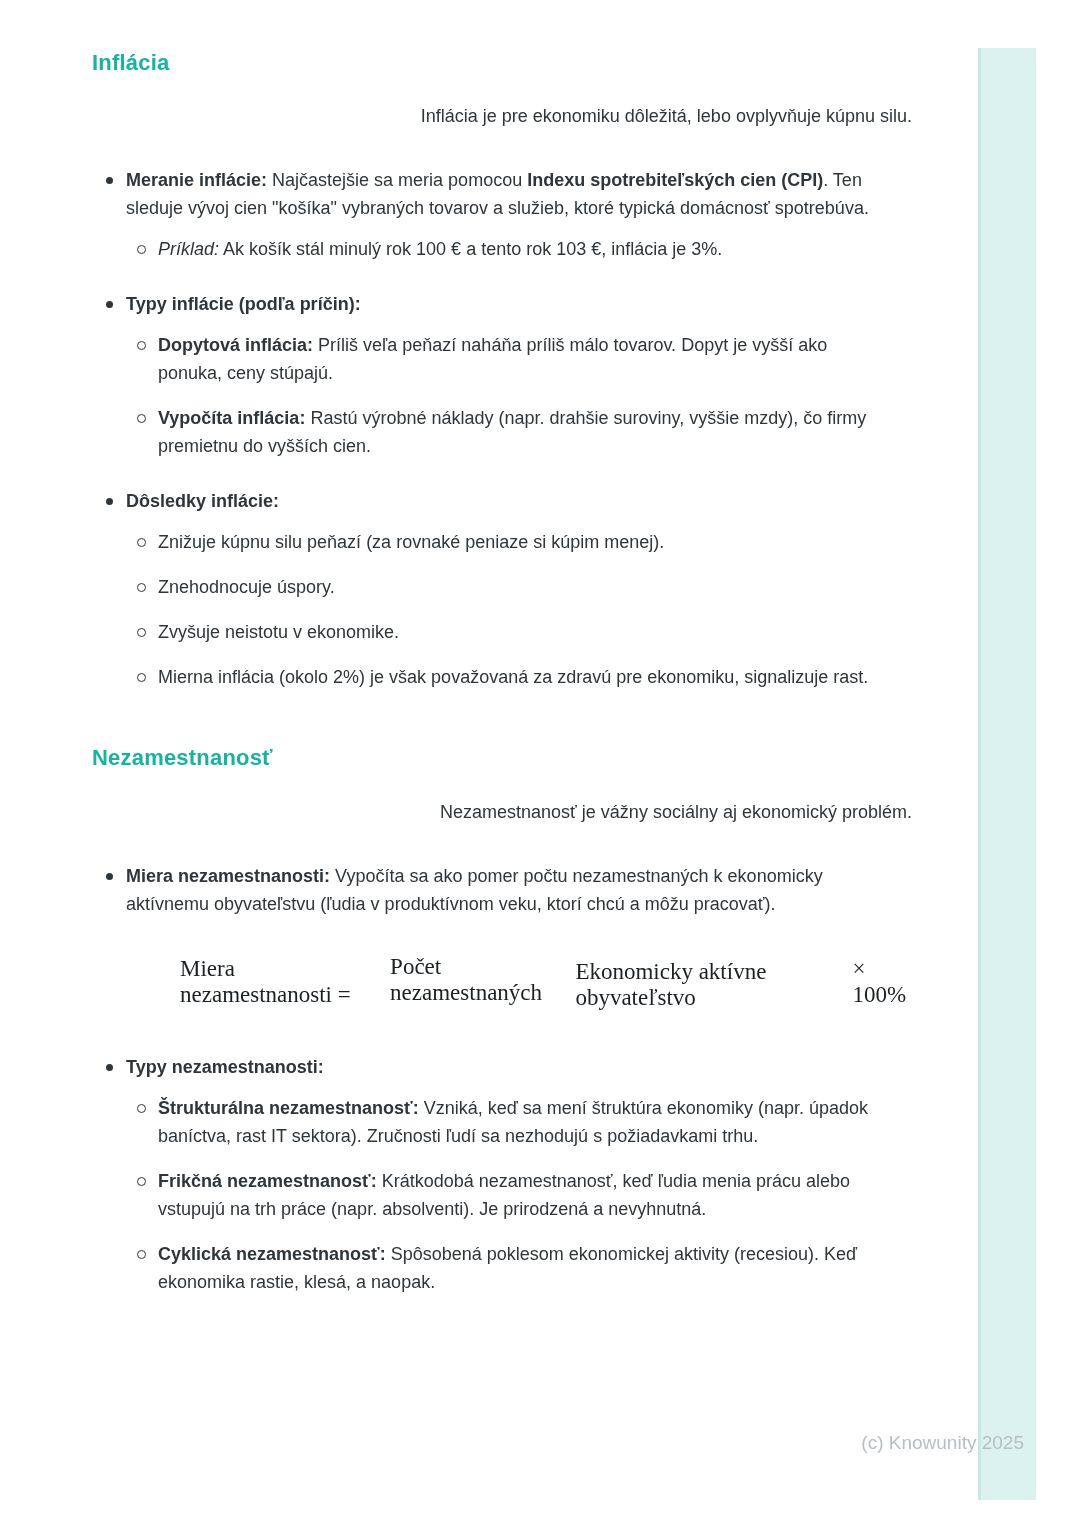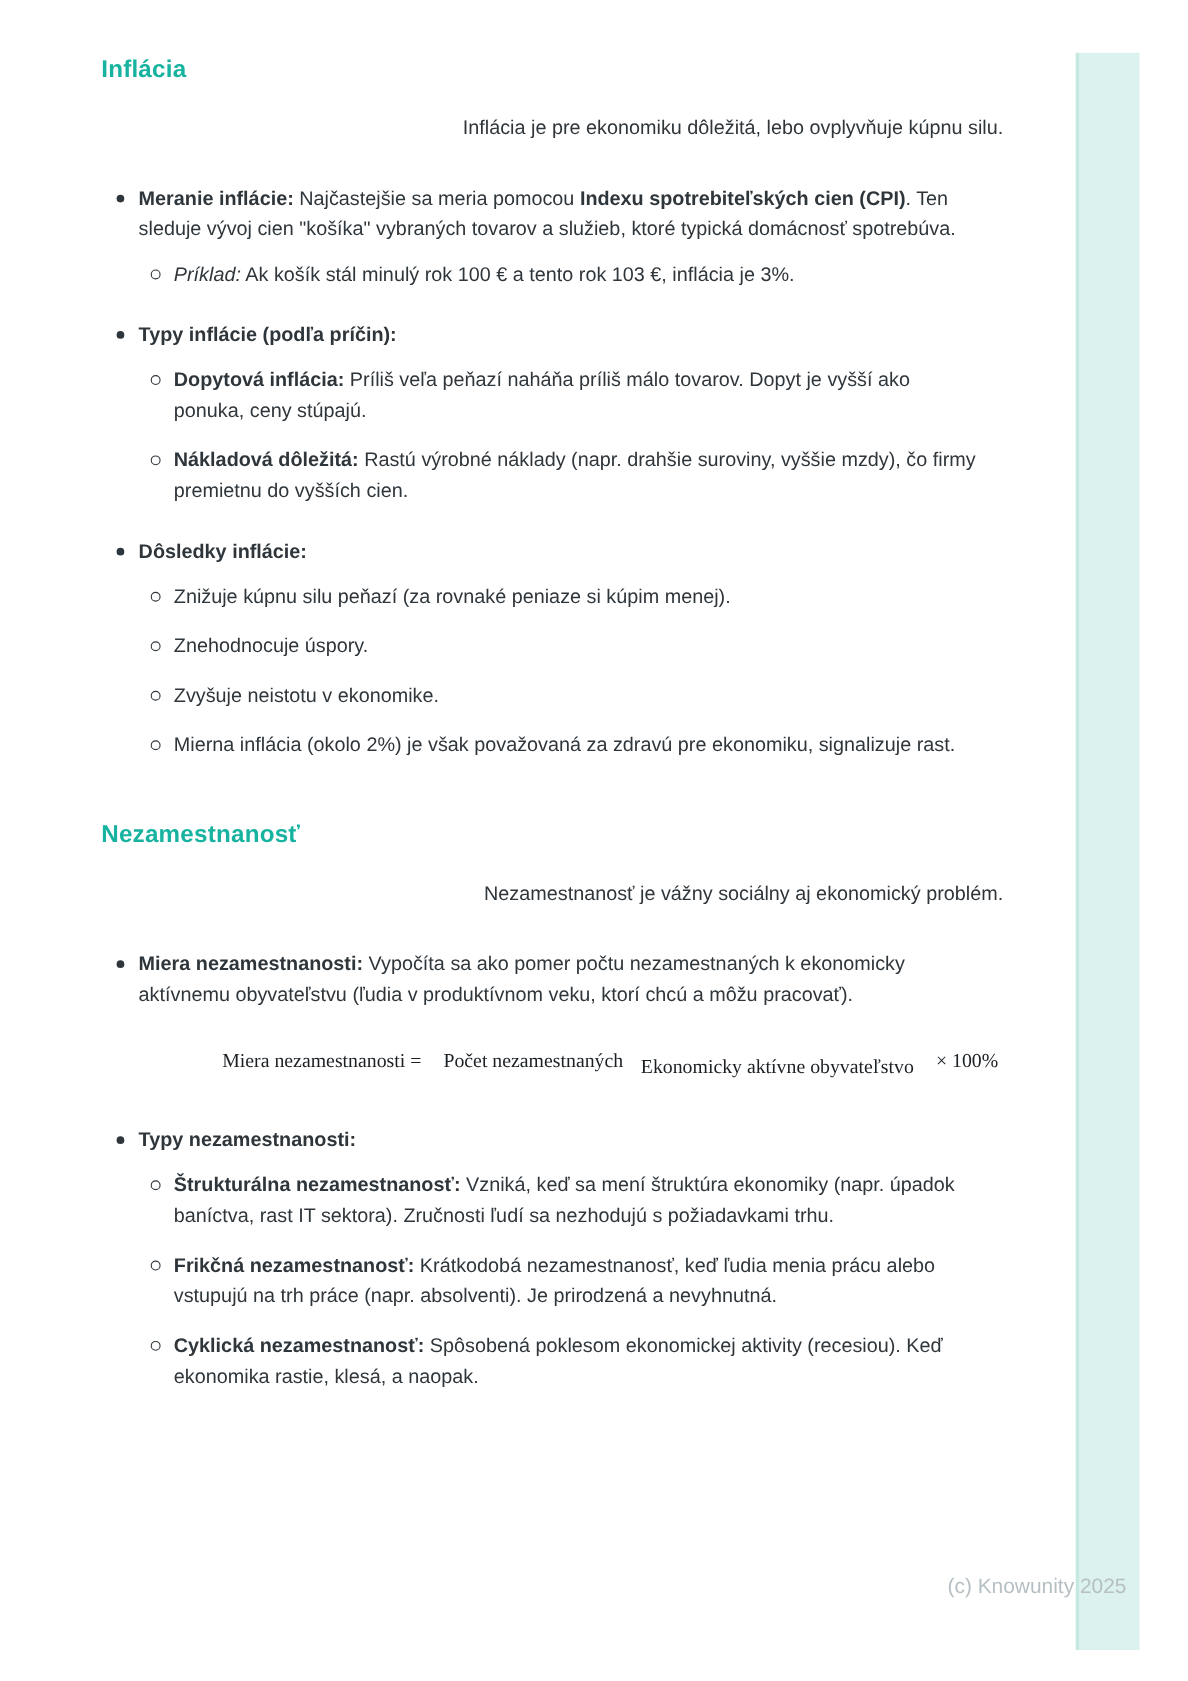--- a/index.html
+++ b/index.html
@@ -60,23 +60,24 @@
     line-height:28px;
     max-width:770px;
   }
   .row.l2 .txt { max-width:735px; }
   .sub .row { margin-top:17px; }
   .sub .row:first-child { margin-top:13px; }
   .b { font-weight:700; }
   .i { font-style:italic; }
   .formula {
     display:flex;
-    margin:36px 0 42px 110px;
+    align-items:center;
+    margin:36px 0 42px 88px;
     font-family:"Liberation Serif","DejaVu Serif",serif;
-    font-size:18px;
+    font-size:23px;
     color:#1b2024;
   }
   .f-lhs { margin-right:12px; }
   .f-frac {
     display:inline-flex;
     flex-direction:row;
     align-items:center;
   }
   .f-num { padding:0 8px 5px; }
   .f-bar { align-self:stretch; height:2px; background:#1b2024; }
@@ -119,21 +120,21 @@
         <span class="bullet"></span>
         <p class="txt"><span class="b">Typy inflácie (podľa príčin):</span></p>
       </div>
       <div class="sub">
         <div class="row l2">
           <span class="circle"></span>
           <p class="txt"><span class="b">Dopytová inflácia:</span><span> Príliš veľa peňazí naháňa príliš málo tovarov. Dopyt je vyšší ako ponuka, ceny stúpajú.</span></p>
         </div>
         <div class="row l2">
           <span class="circle"></span>
-          <p class="txt"><span class="b">Nákladová dôležitá:</span><span> Rastú výrobné náklady (napr. drahšie suroviny, vyššie mzdy), čo firmy premietnu do vyšších cien.</span></p>
+          <p class="txt"><span class="b">Vypočíta inflácia:</span><span> Rastú výrobné náklady (napr. drahšie suroviny, vyššie mzdy), čo firmy premietnu do vyšších cien.</span></p>
         </div>
       </div>
     </div>
 
     <div class="item">
       <div class="row l1">
         <span class="bullet"></span>
         <p class="txt"><span class="b">Dôsledky inflácie:</span></p>
       </div>
       <div class="sub">

